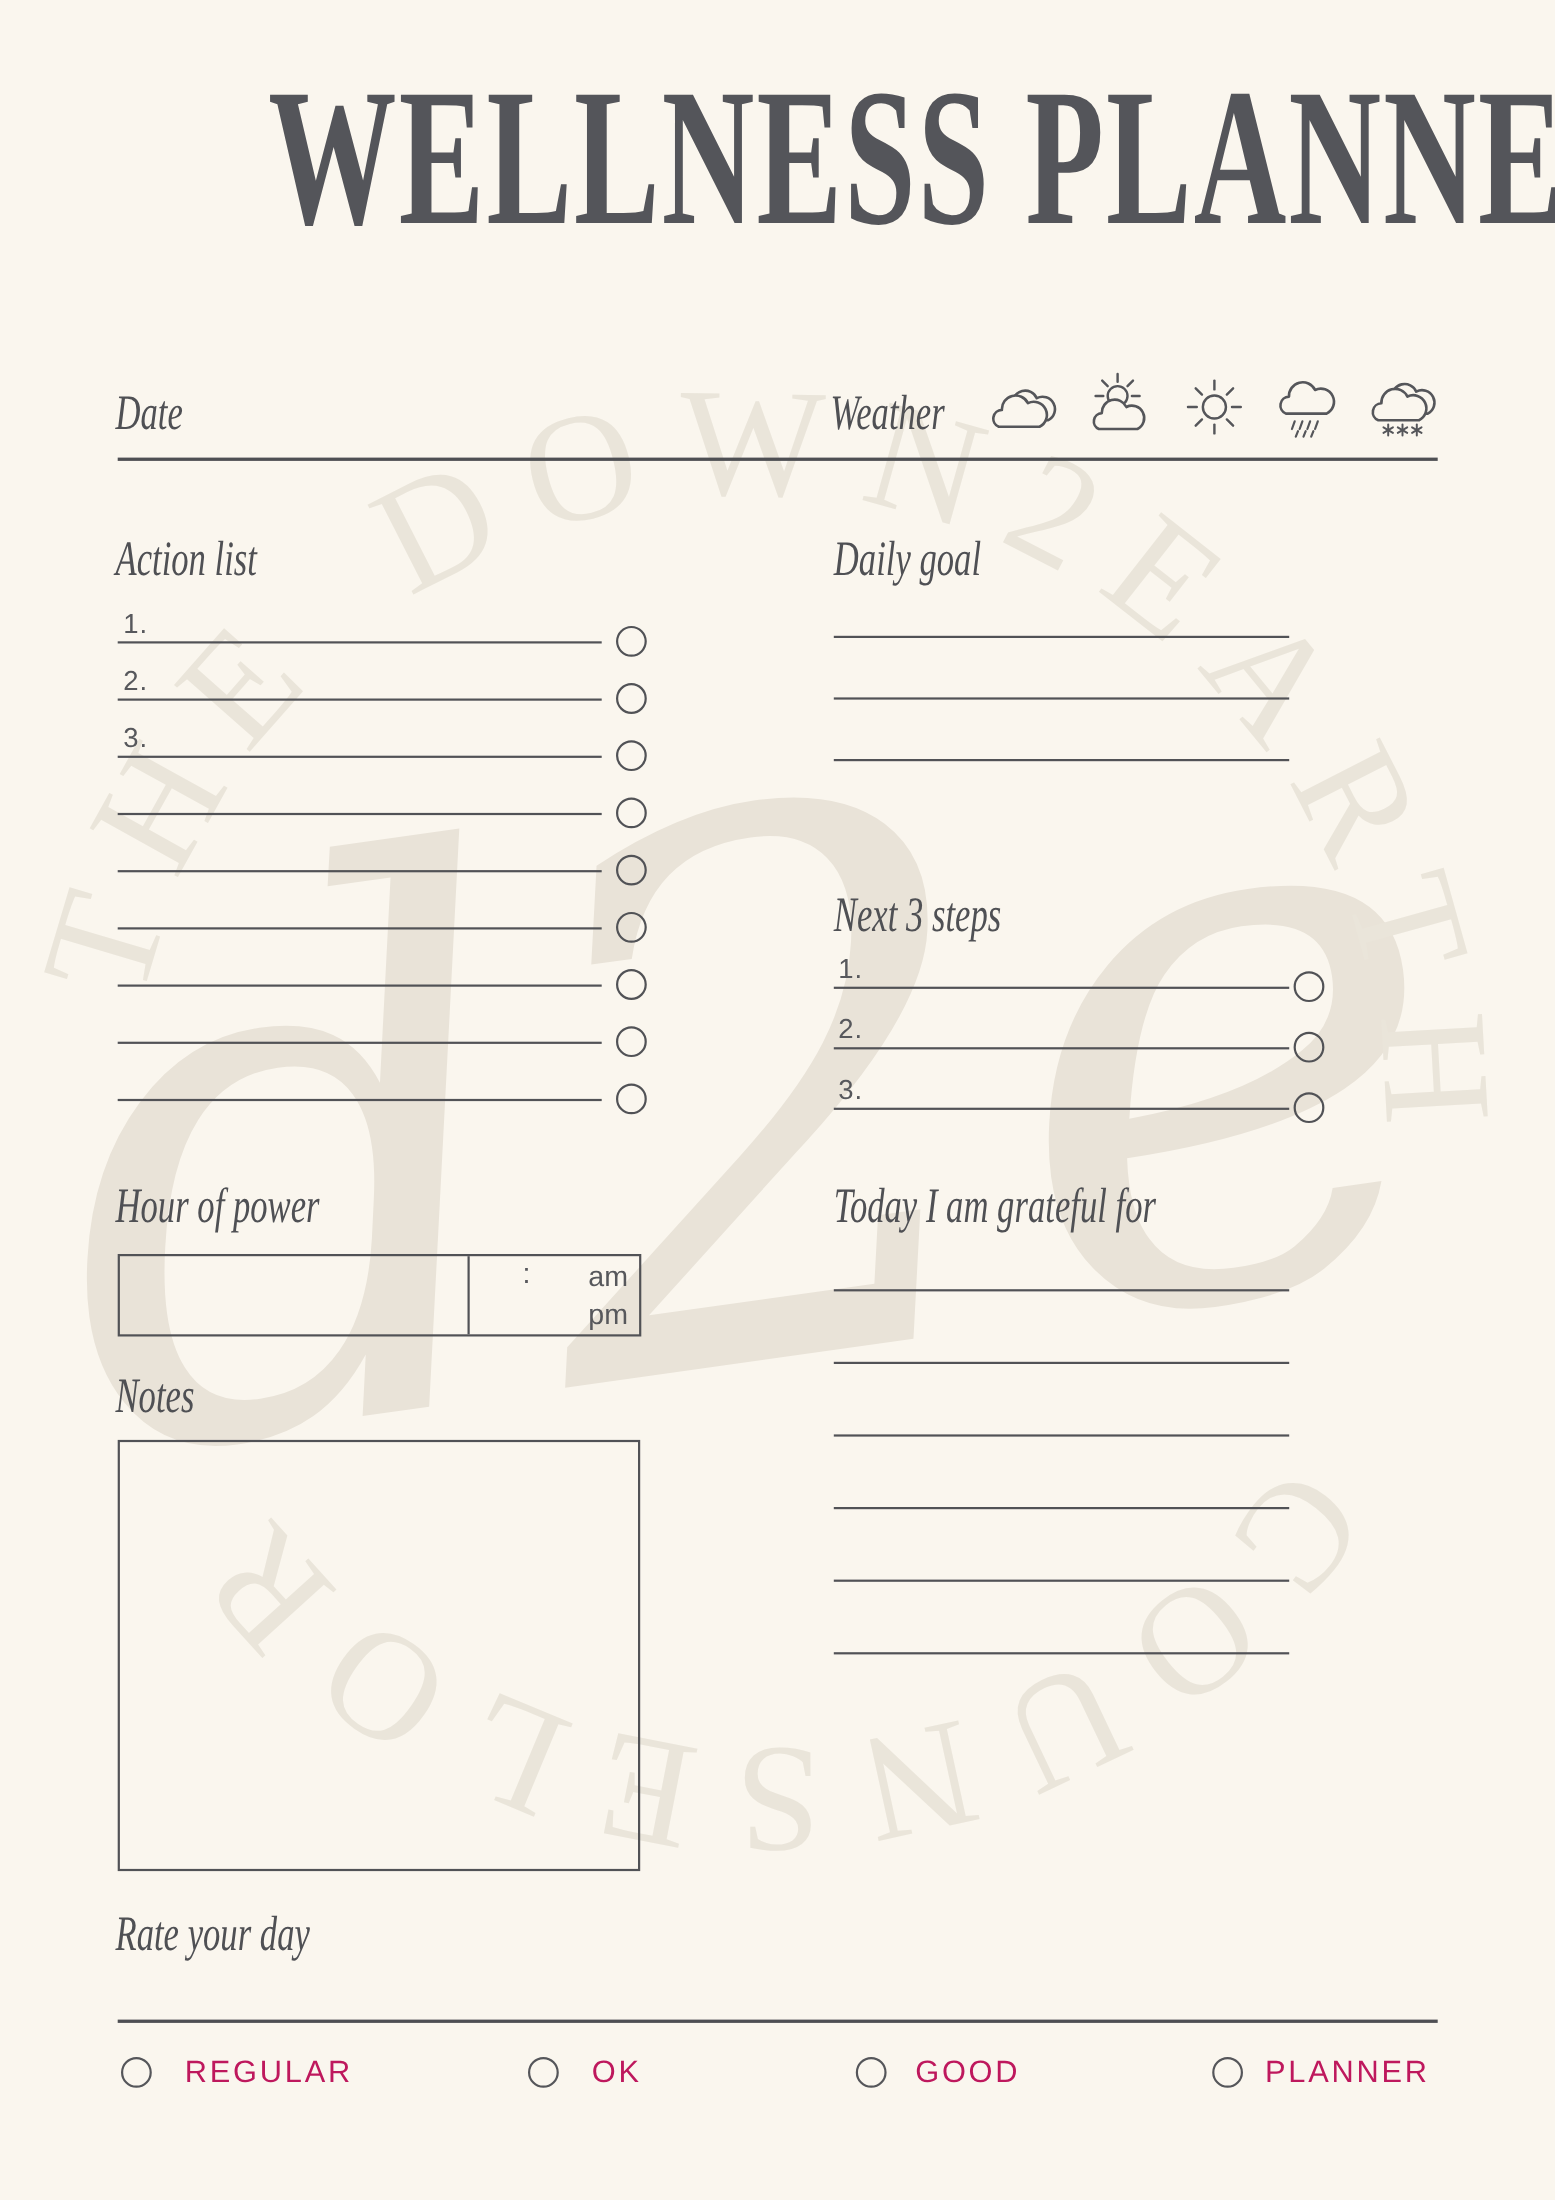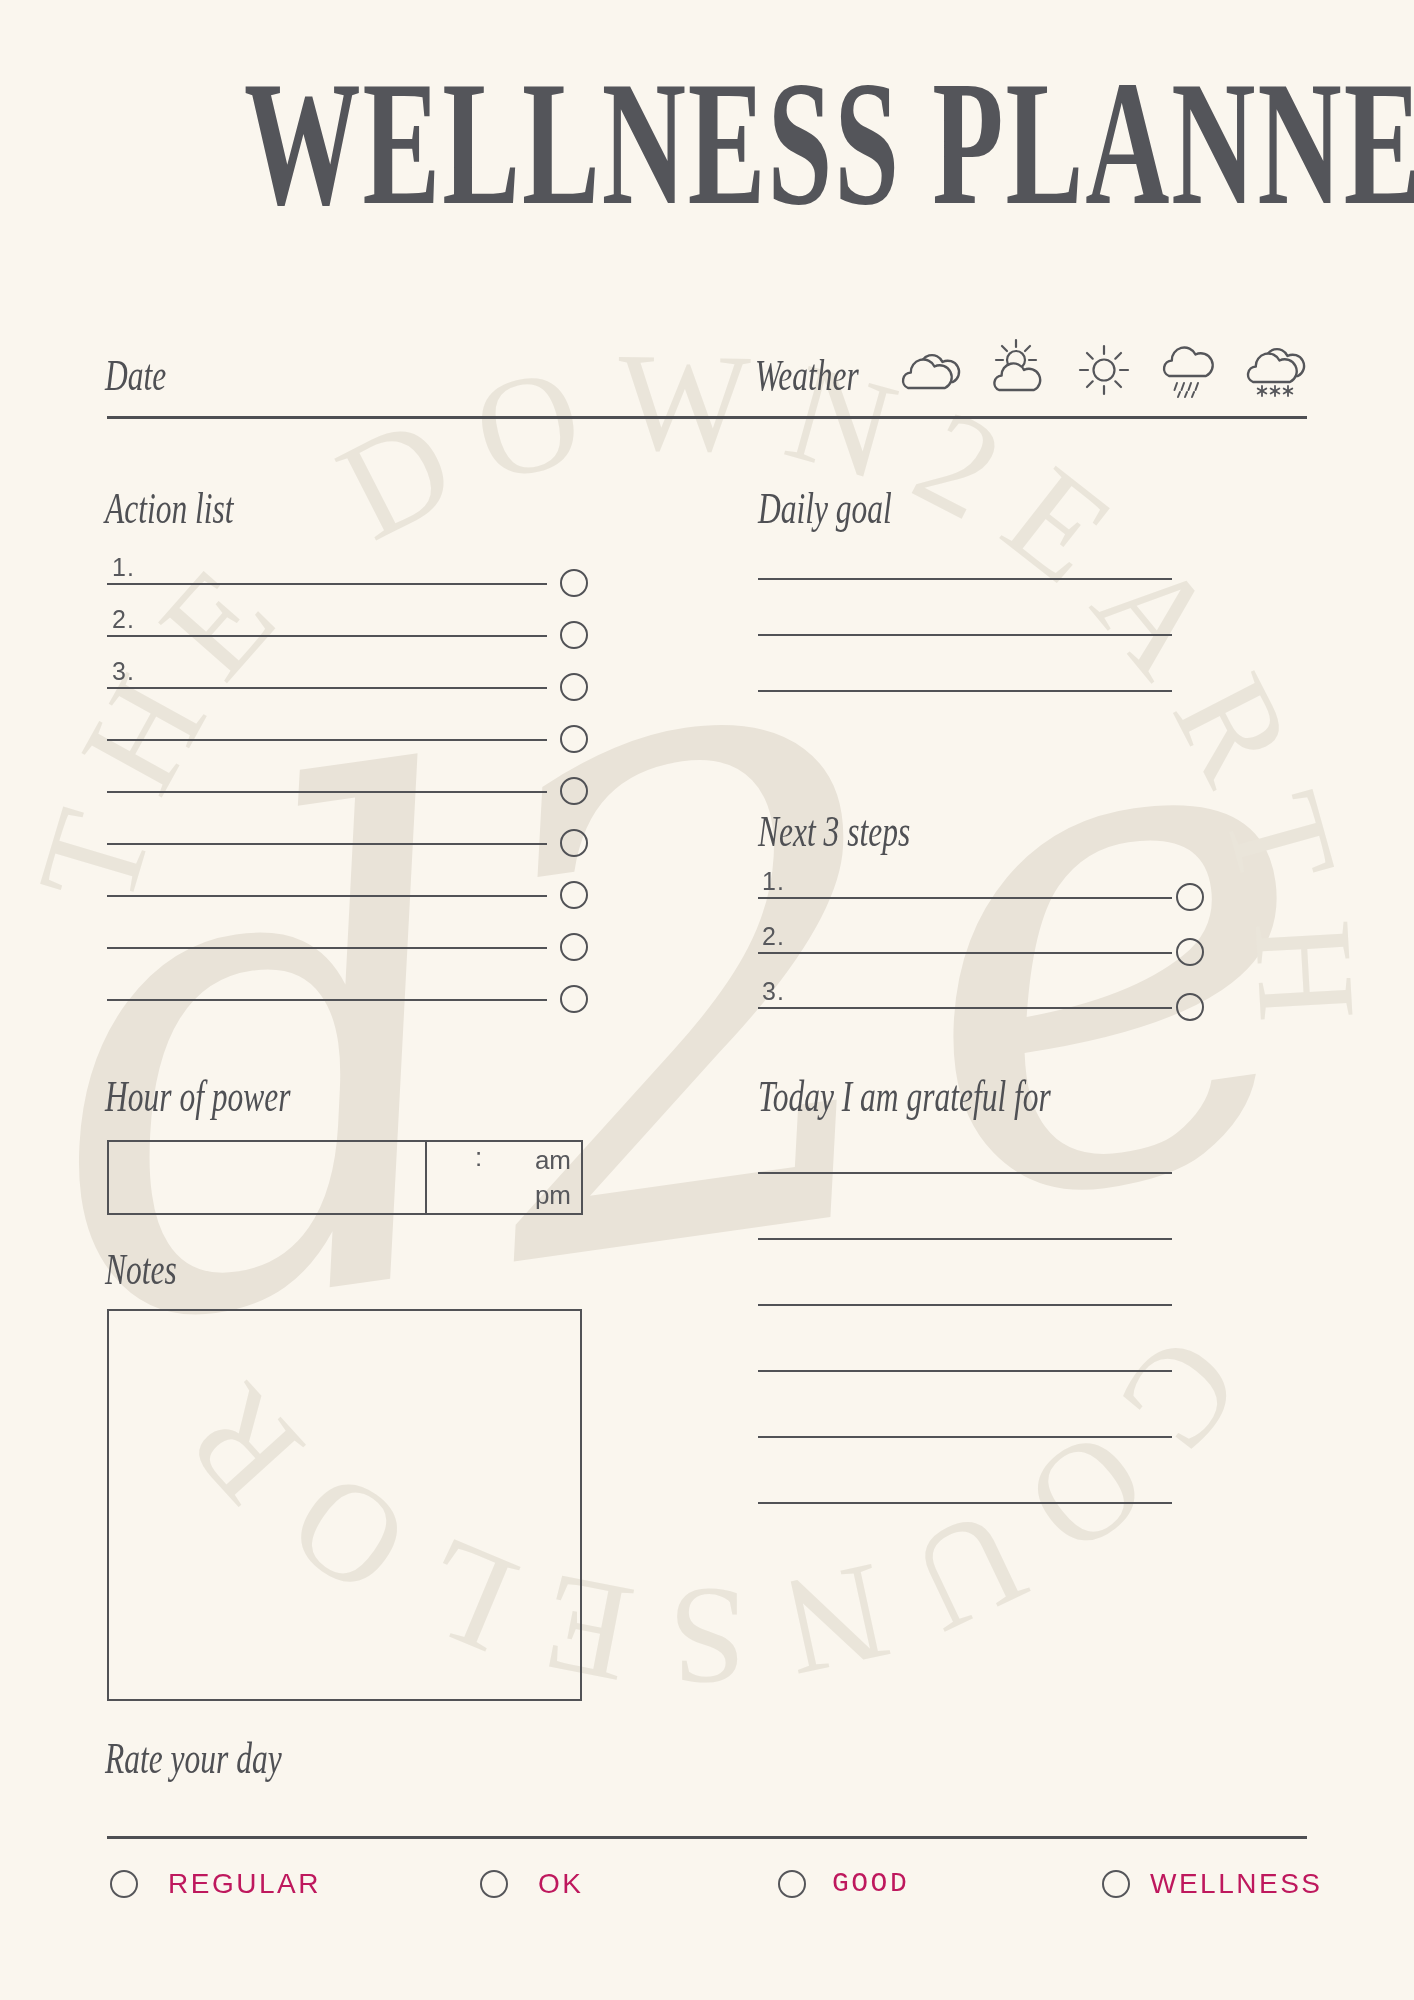--- a/index.html
+++ b/index.html
@@ -92,21 +92,21 @@
     position:absolute;top:1870px;width:28px;height:28px;
     border:2px solid #55565a;border-radius:50%;box-sizing:border-box;
   }
   .rlabel{
     position:absolute;top:1869px;
     font:400 28px/1.1 "Liberation Sans","DejaVu Sans",sans-serif;
     letter-spacing:2.5px;color:#be185d;white-space:nowrap;
   }
   .r0c{left:110px;} .r0l{left:168px;}
   .r1c{left:480px;} .r1l{left:538px;}
-  .r2c{left:778px;} .r2l{left:832px;font-family:Liberation Mono, monospace;}
+  .r2c{left:778px;} .r2l{left:832px;}
   .r3c{left:1102px;} .r3l{left:1150px;}
 
   .wm text{font-family:"Liberation Serif", serif;}
   .wm .arc{font-size:140px;letter-spacing:30px;word-spacing:26px;fill:#eae5da;}
   .wm .mono{font-family:"DejaVu Serif", serif;font-style:italic;font-size:680px;fill:#e9e3d8;}
 </style>
 </head>
 <body>
 
 <div class="page">
@@ -270,16 +270,16 @@
     <div class="notesbox"></div>
 
     <div class="rule rule-bottom"></div>
     <div class="radio r0c"></div>
     <div class="rlabel r0l">REGULAR</div>
     <div class="radio r1c"></div>
     <div class="rlabel r1l">OK</div>
     <div class="radio r2c"></div>
     <div class="rlabel r2l">GOOD</div>
     <div class="radio r3c"></div>
-    <div class="rlabel r3l">WELLNESS</div>
+    <div class="rlabel r3l">PLANNER</div>
 
   </div>
 </div>
 
 </body></html>

